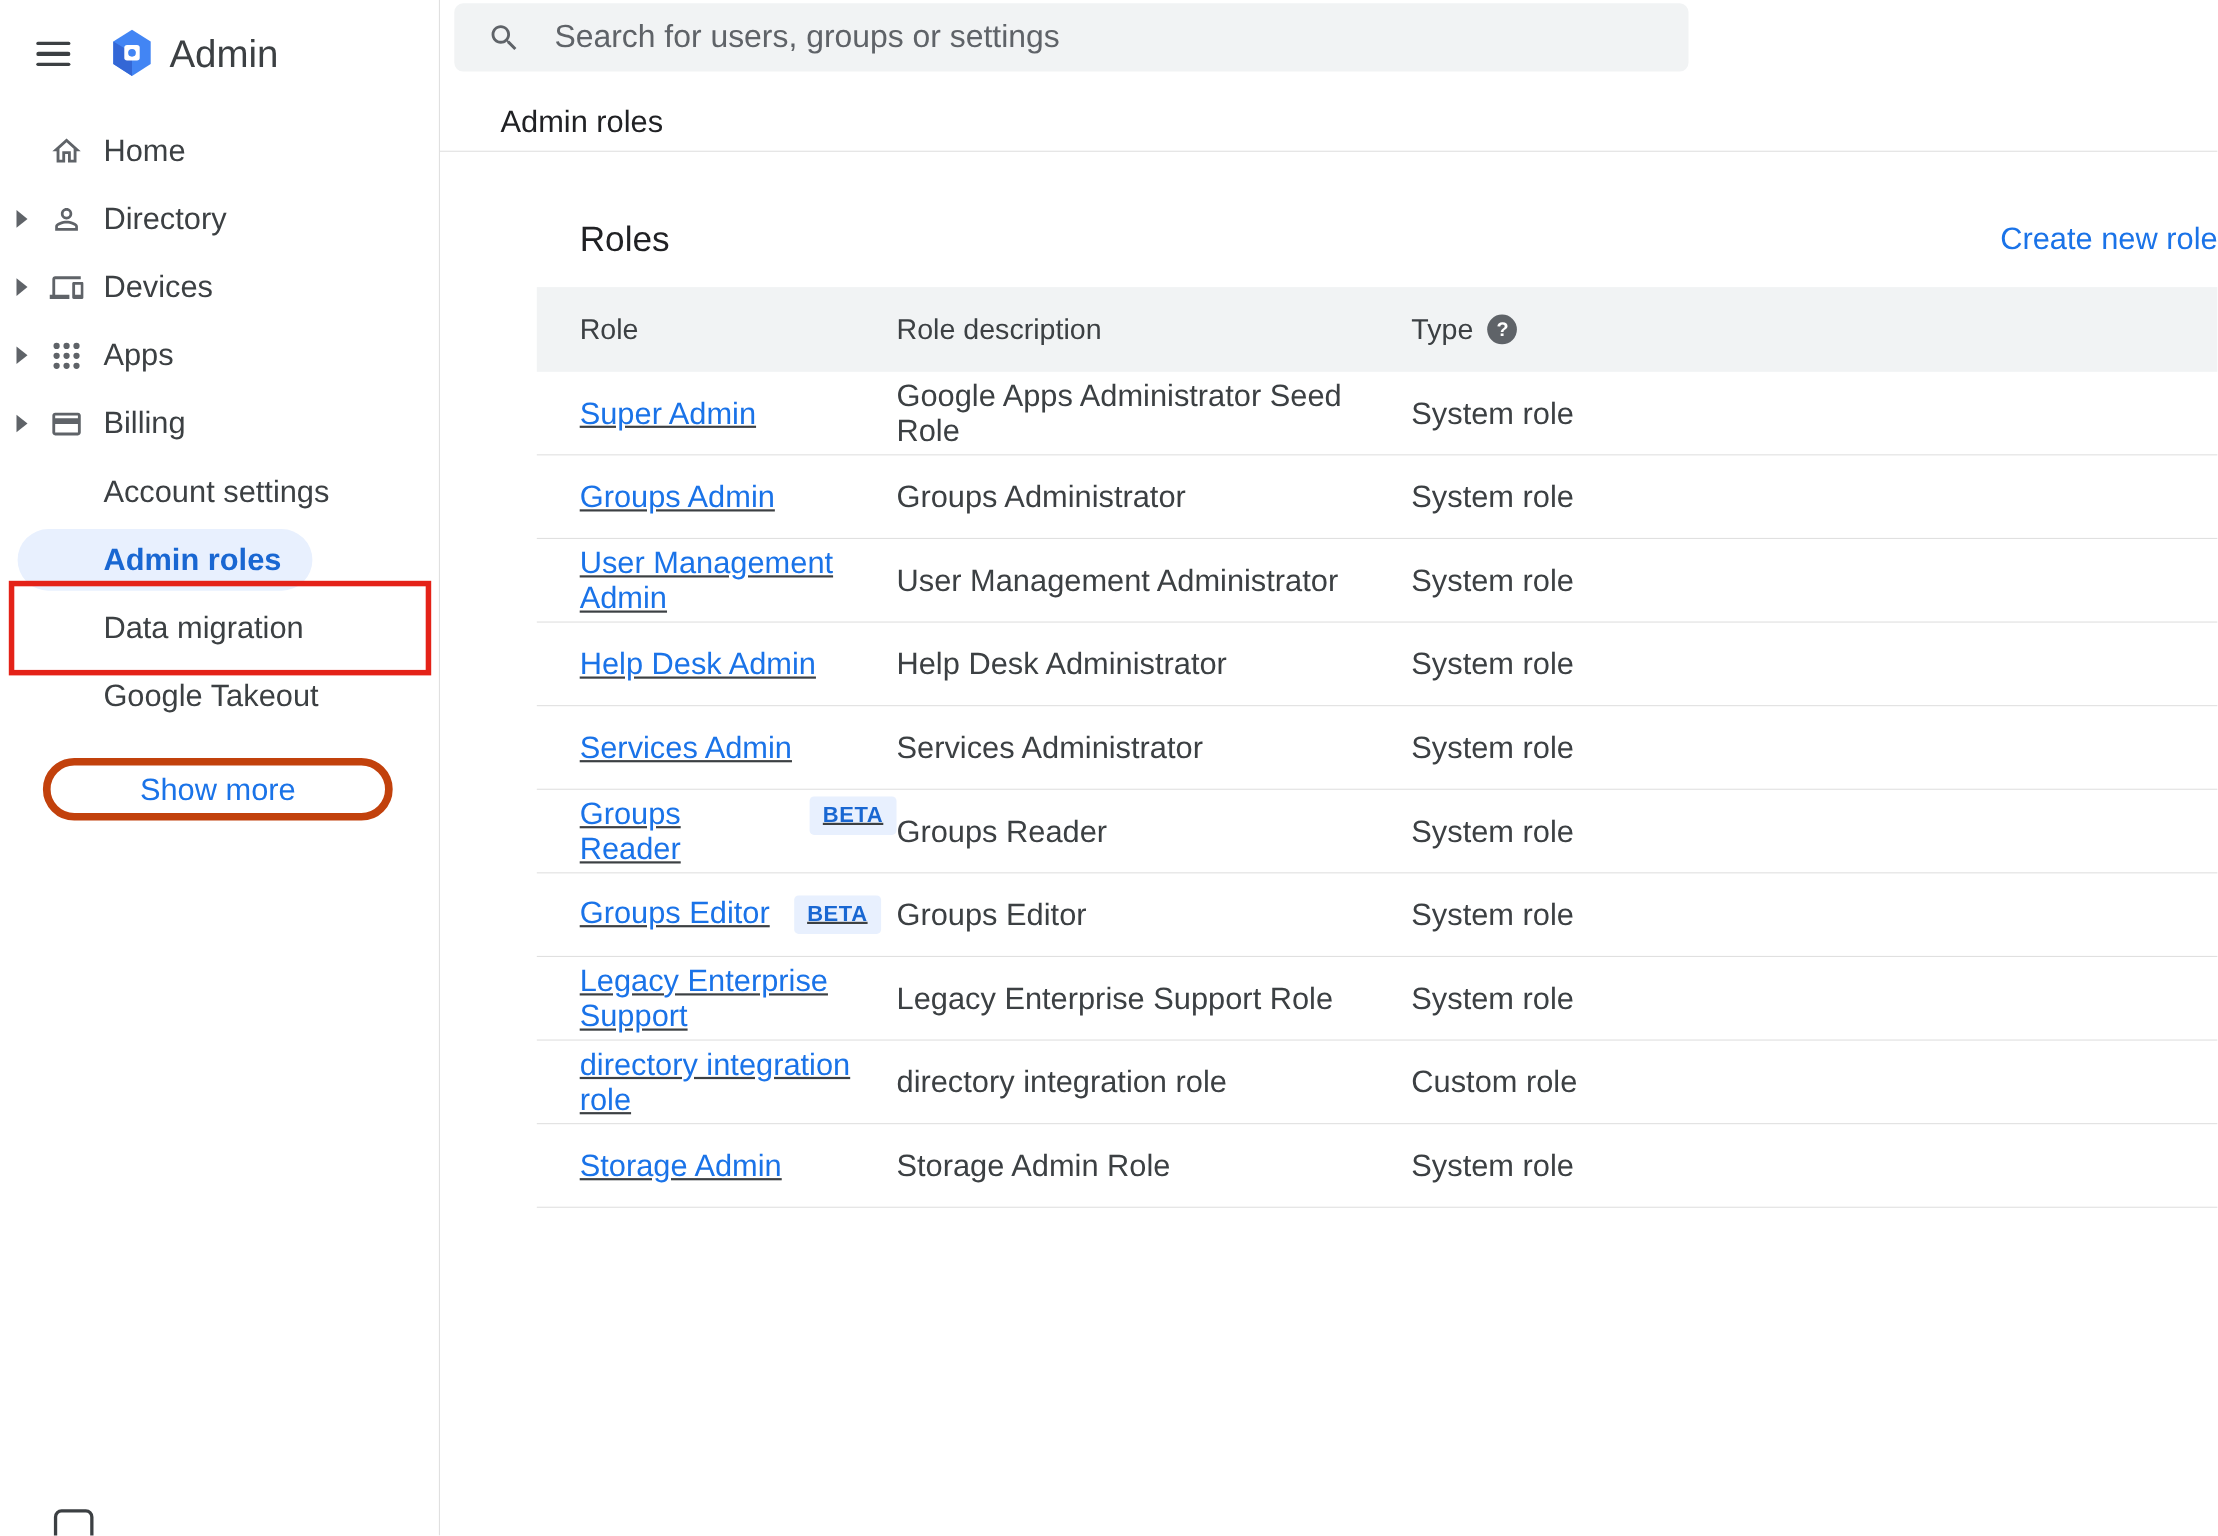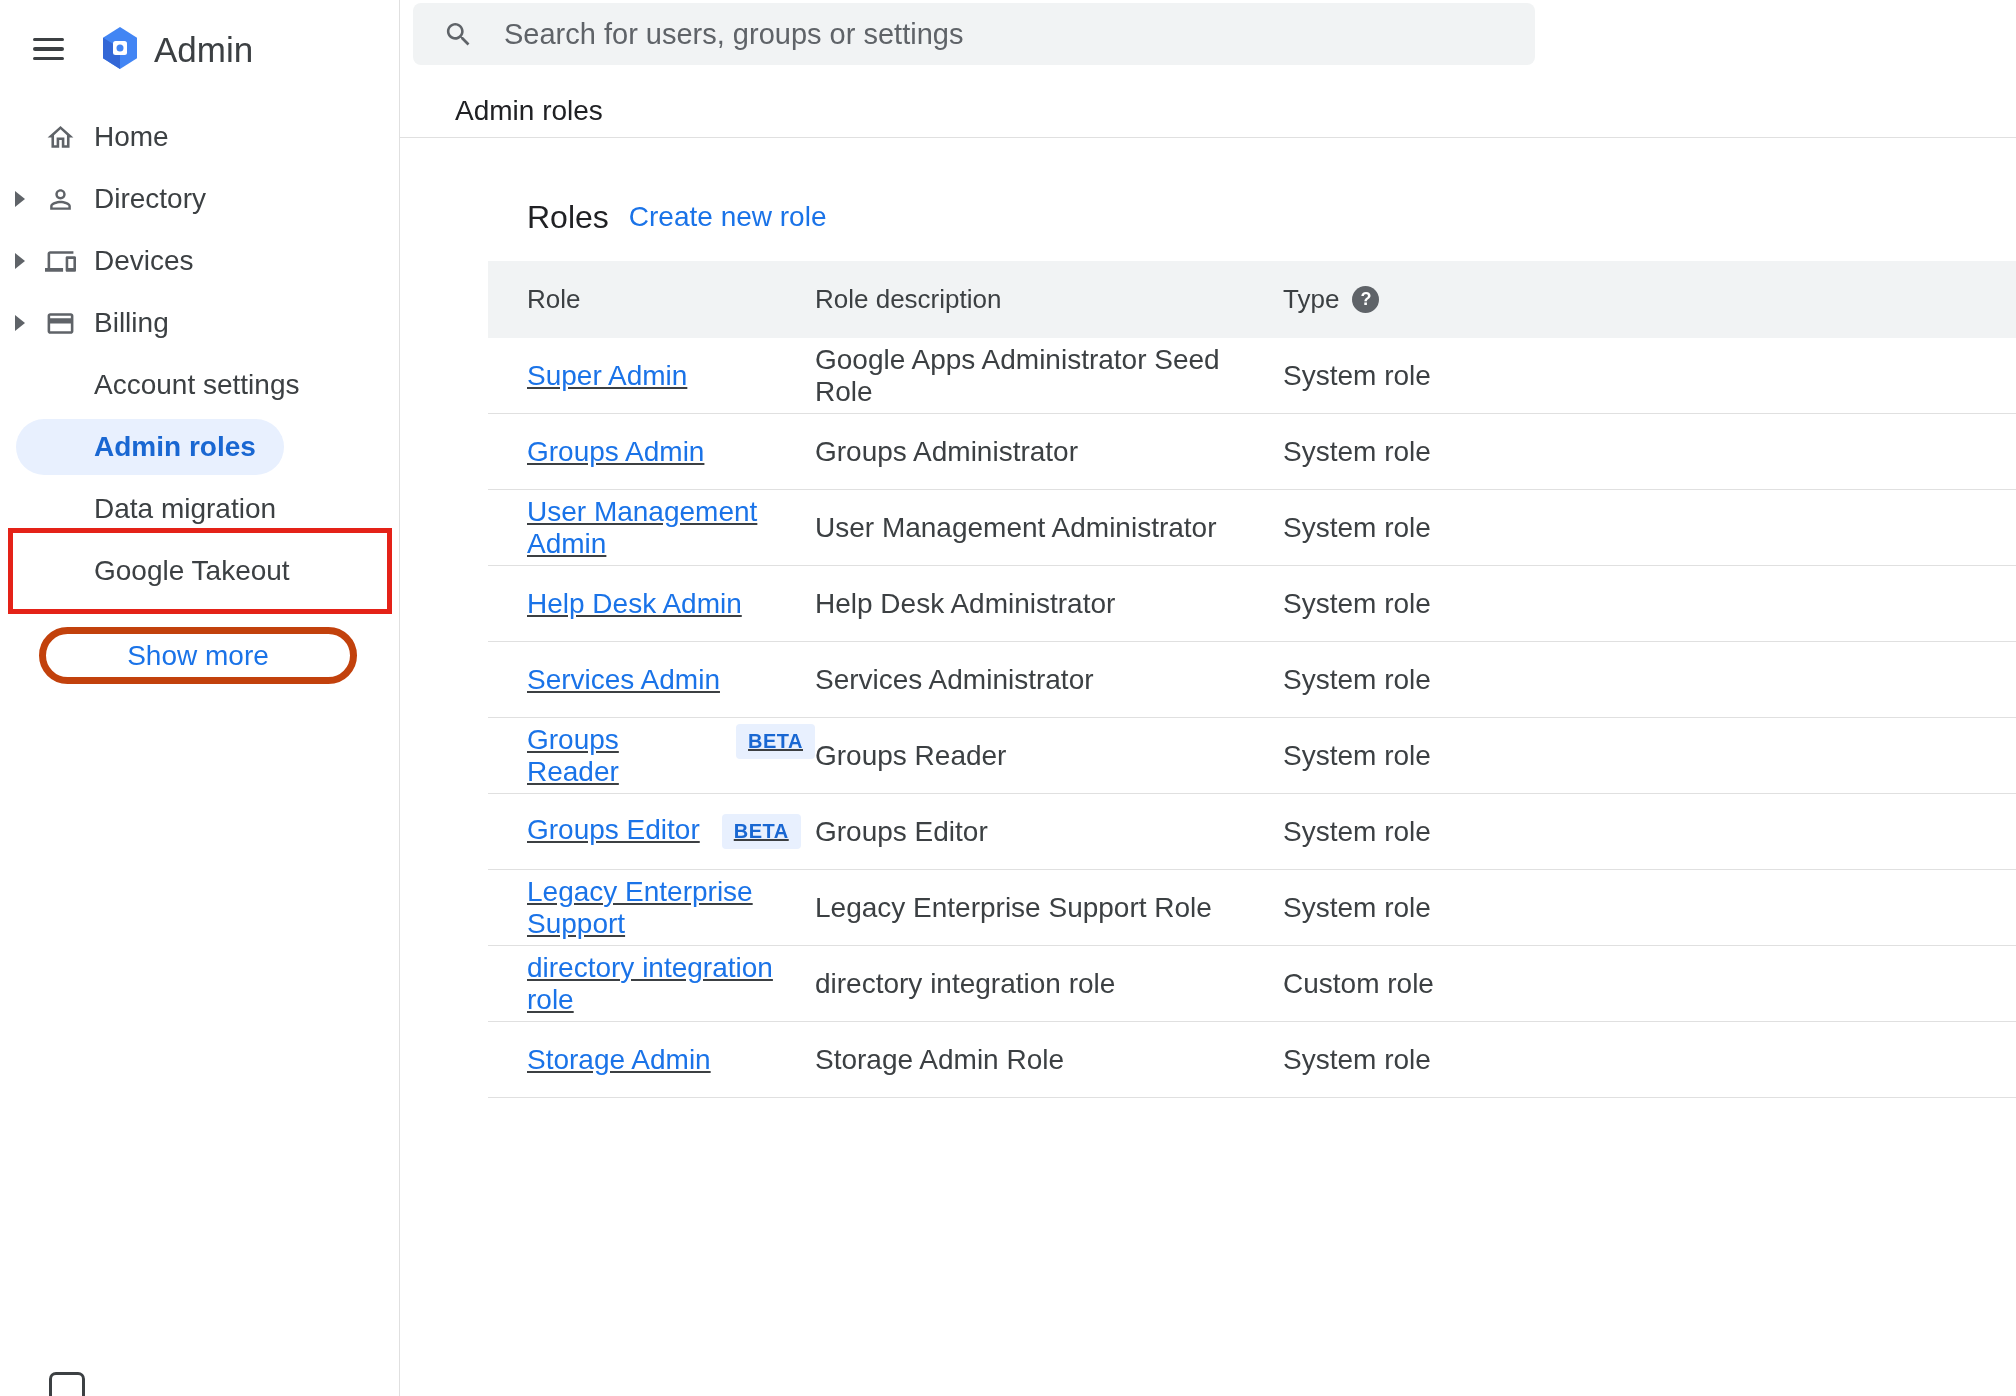--- a/index.html
+++ b/index.html
@@ -44,21 +44,21 @@
   .partial-icon{position:absolute;left:49px;top:1372px;width:36px;height:36px;border:3px solid #3c4043;border-radius:7px;}
   
   .main{flex:1;position:relative;}
   .searchbar{margin:3px 0 0 13px;width:1122px;height:62px;border-radius:8px;background:var(--band-gray);display:flex;align-items:center;padding:0 24px 0 30px;}
   .searchbar svg{width:31px;height:31px;color:var(--text-gray);flex:0 0 31px;}
   .search-input{flex:1;margin-left:28px;border:none;background:transparent;outline:none;font-size:29px;color:var(--text-dark);font-family:"Liberation Sans",sans-serif;}
   .search-input::placeholder{color:var(--text-gray);opacity:1;}
   .page-title{margin:29px 0 0 55px;font-size:28px;line-height:34px;font-weight:500;color:var(--text-dark);}
   .top-divider{margin-top:9px;border:none;border-top:1px solid var(--line);height:0;}
   .card{margin:35px 0 0 88px;width:calc(100% - 88px);}
-  .card-head{height:88px;display:flex;align-items:center;padding-left:39px;gap:20px;}
+  .card-head{height:88px;display:flex;align-items:center;padding-left:39px;gap:20px;justify-content:space-between;}
   .card-title{font-size:32px;font-weight:500;color:var(--text-dark);}
   .create-link{font-size:28px;color:var(--link-blue);text-decoration:none;font-weight:500;cursor:pointer;}
   .tgrid{display:grid;grid-template-columns:327px 468px 1fr;align-items:center;}
   .thead{height:77px;background:var(--band-gray);}
   .th{font-size:26px;font-weight:500;color:var(--text-med);}
   .th-role,.role-cell{padding-left:39px;}
   .th-type{display:flex;align-items:center;gap:13px;}
   .help-circle{width:27px;height:27px;border-radius:50%;background:#5f6368;color:#fff;font-size:18px;font-weight:bold;display:inline-flex;align-items:center;justify-content:center;cursor:pointer;}
   .trow{height:76px;border-bottom:1px solid var(--line);font-size:28px;}
   .role-cell{display:flex;align-items:flex-start;text-decoration:underline;}
@@ -110,20 +110,37 @@
           <svg viewBox="0 0 24 24" fill="currentColor">
             <path d="M4 6h18V4H4c-1.1 0-2 .9-2 2v11H0v3h14v-3H4V6zm19 2h-6c-.55 0-1 .45-1 1v10c0 .55.45 1 1 1h6c.55 0 1-.45 1-1V9c0-.55-.45-1-1-1zm-1 9h-4v-7h4v7z"></path>
           </svg>
         </span>
         <span class="nav-label">Devices</span>
       </div>
       <div class="nav-row">
         <span class="tri tri-r"></span>
         <span class="nav-icon">
           <svg viewBox="0 0 24 24" fill="currentColor">
+            <circle cx="5" cy="5" r="2.2"></circle>
+            <circle cx="12" cy="5" r="2.2"></circle>
+            <circle cx="19" cy="5" r="2.2"></circle>
+            <circle cx="5" cy="12" r="2.2"></circle>
+            <circle cx="12" cy="12" r="2.2"></circle>
+            <circle cx="19" cy="12" r="2.2"></circle>
+            <circle cx="5" cy="19" r="2.2"></circle>
+            <circle cx="12" cy="19" r="2.2"></circle>
+            <circle cx="19" cy="19" r="2.2"></circle>
+          </svg>
+        </span>
+        <span class="nav-label">Apps</span>
+      </div>
+      <div class="nav-row">
+        <span class="tri tri-r"></span>
+        <span class="nav-icon">
+          <svg viewBox="0 0 24 24" fill="currentColor">
             <path d="M20 4H4c-1.11 0-1.99.89-1.99 2L2 18c0 1.11.89 2 2 2h16c1.11 0 2-.89 2-2V6c0-1.11-.89-2-2-2zm0 14H4v-6h16v6zm0-10H4V6h16v2z"></path>
           </svg>
         </span>
         <span class="nav-label">Billing</span>
       </div>
       <div class="nav-row nav-child">
         <span class="nav-label">Account settings</span>
       </div>
       <div class="nav-row nav-child selected">
         <span class="pill"></span>

